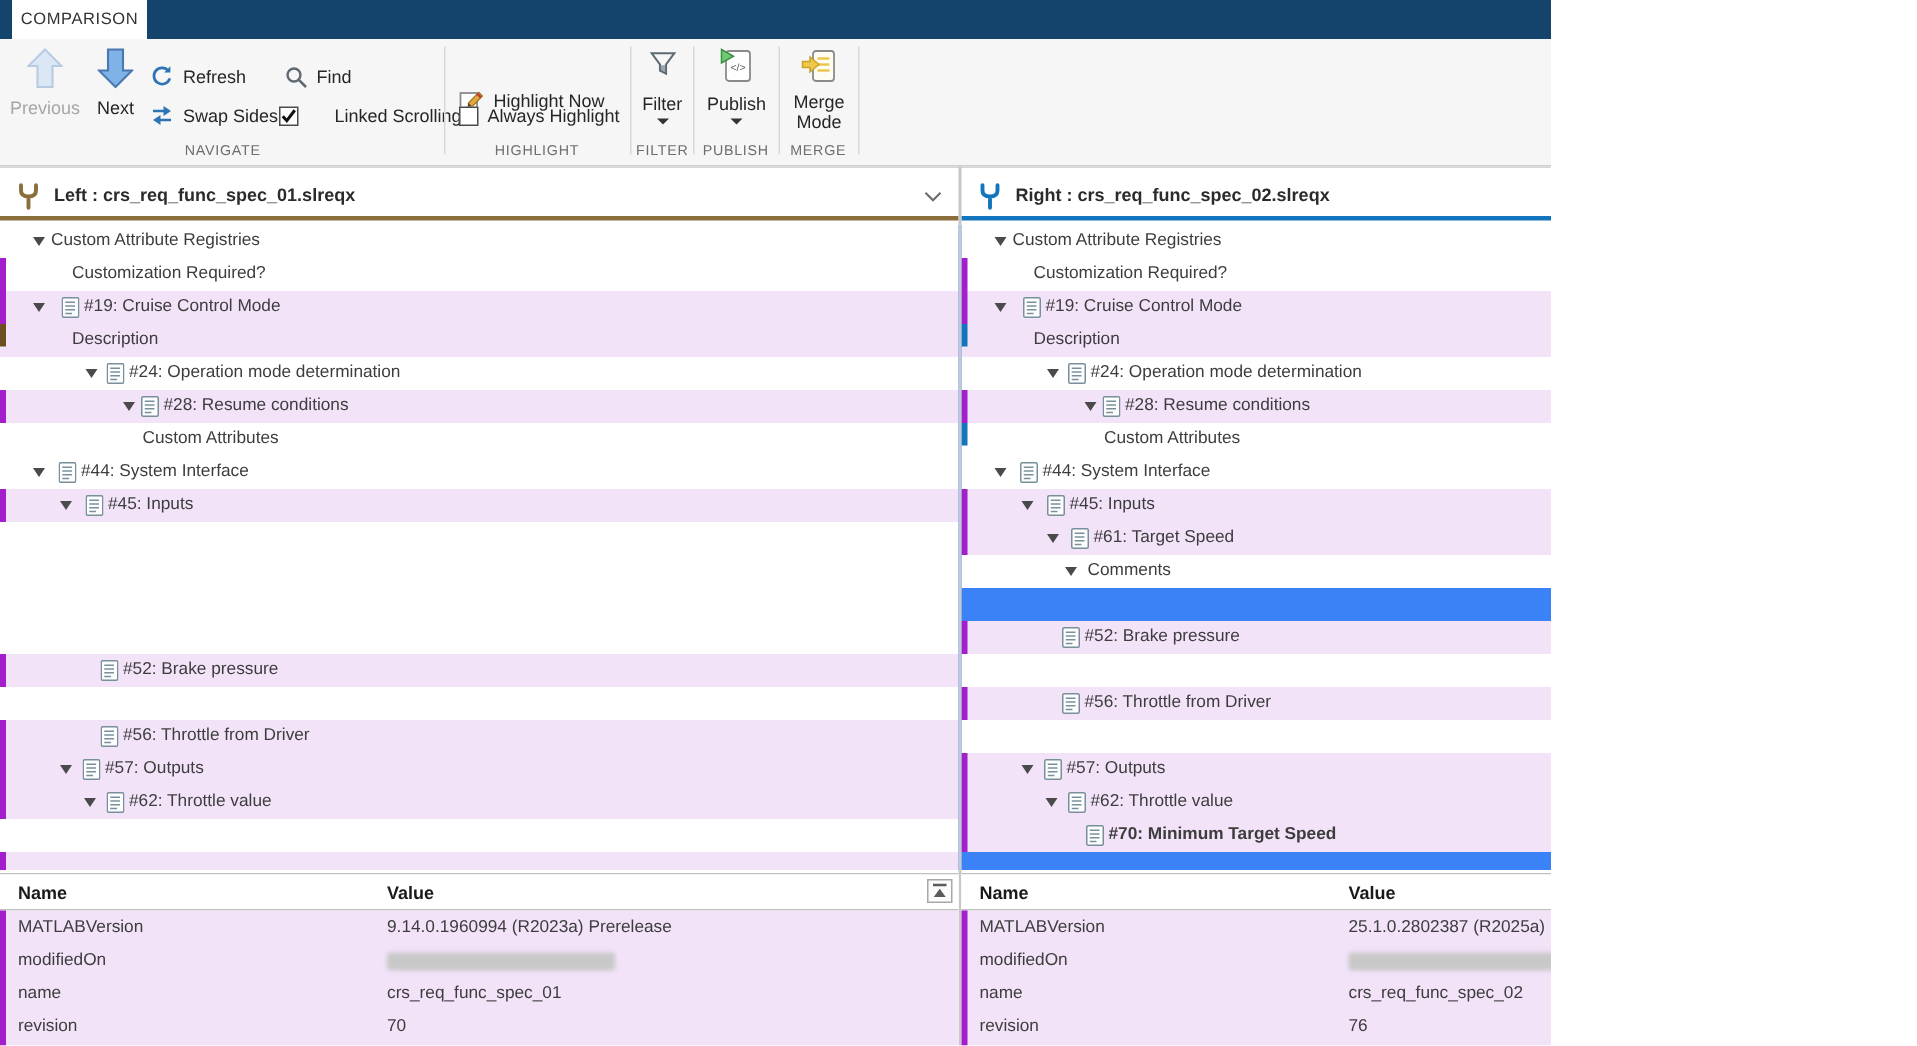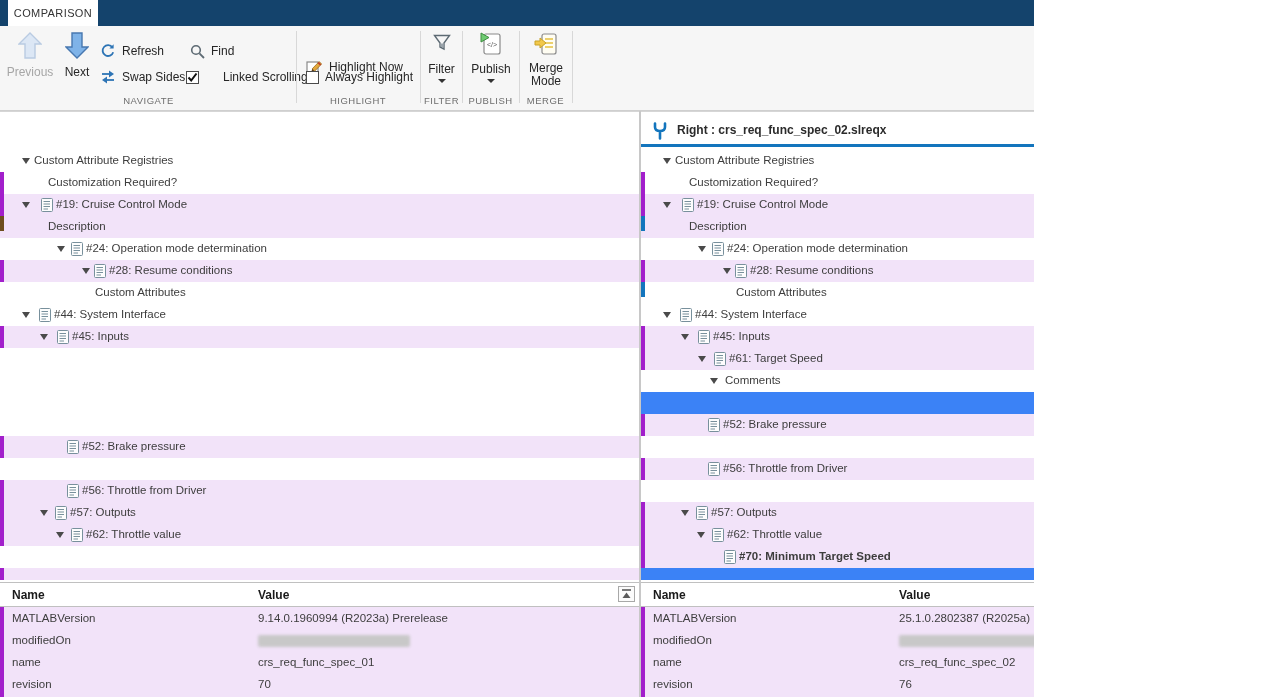--- a/index.html
+++ b/index.html
@@ -187,20 +187,30 @@
     <div class="collapse-btn" style="right:8px;top:62px;border-color:transparent;background:transparent;">
       <svg width="13" height="12" viewBox="0 0 13 12">
         <line x1="1" y1="2" x2="12" y2="2" stroke="#6B6B6B" stroke-width="1.6"></line>
         <path d="M6.5 5 L11 10.5 H2 Z" fill="#6B6B6B"></path>
       </svg>
     </div>
   </div>
 
   <div class="gapline"></div>
 
+  <div class="pane-header" style="left:0;width:639px;">
+    <svg class="pane-fork" width="16" height="18" viewBox="0 0 16 18">
+      <path d="M3 1.5 V5 Q3 9 8 9 M13 1.5 V5 Q13 9 8 9 M8 9 V16.5" fill="none" stroke="#8A6E3B" stroke-width="2.6" stroke-linecap="round"></path>
+    </svg>
+    <span class="pane-title">Left : crs_req_func_spec_01.slreqx</span>
+    <svg class="pane-chevron" style="left:616px;" width="12" height="8" viewBox="0 0 12 8">
+      <polyline points="1,1.5 6,6.5 11,1.5" fill="none" stroke="#6B6B6B" stroke-width="1.4"></polyline>
+    </svg>
+    <div class="pane-accent" style="background:#8A6E3B;"></div>
+  </div>
 
   <div class="pane-header" style="left:641px;width:637px;">
     <svg class="pane-fork" width="16" height="18" viewBox="0 0 16 18">
       <path d="M3 1.5 V5 Q3 9 8 9 M13 1.5 V5 Q13 9 8 9 M8 9 V16.5" fill="none" stroke="#1375BD" stroke-width="2.6" stroke-linecap="round"></path>
     </svg>
     <span class="pane-title">Right : crs_req_func_spec_02.slreqx</span>
     <svg class="pane-chevron" style="left:612px;" width="12" height="8" viewBox="0 0 12 8">
       <polyline points="1,1.5 6,6.5 11,1.5" fill="none" stroke="#6B6B6B" stroke-width="1.4"></polyline>
     </svg>
     <div class="pane-accent" style="background:#1375BD;"></div>

